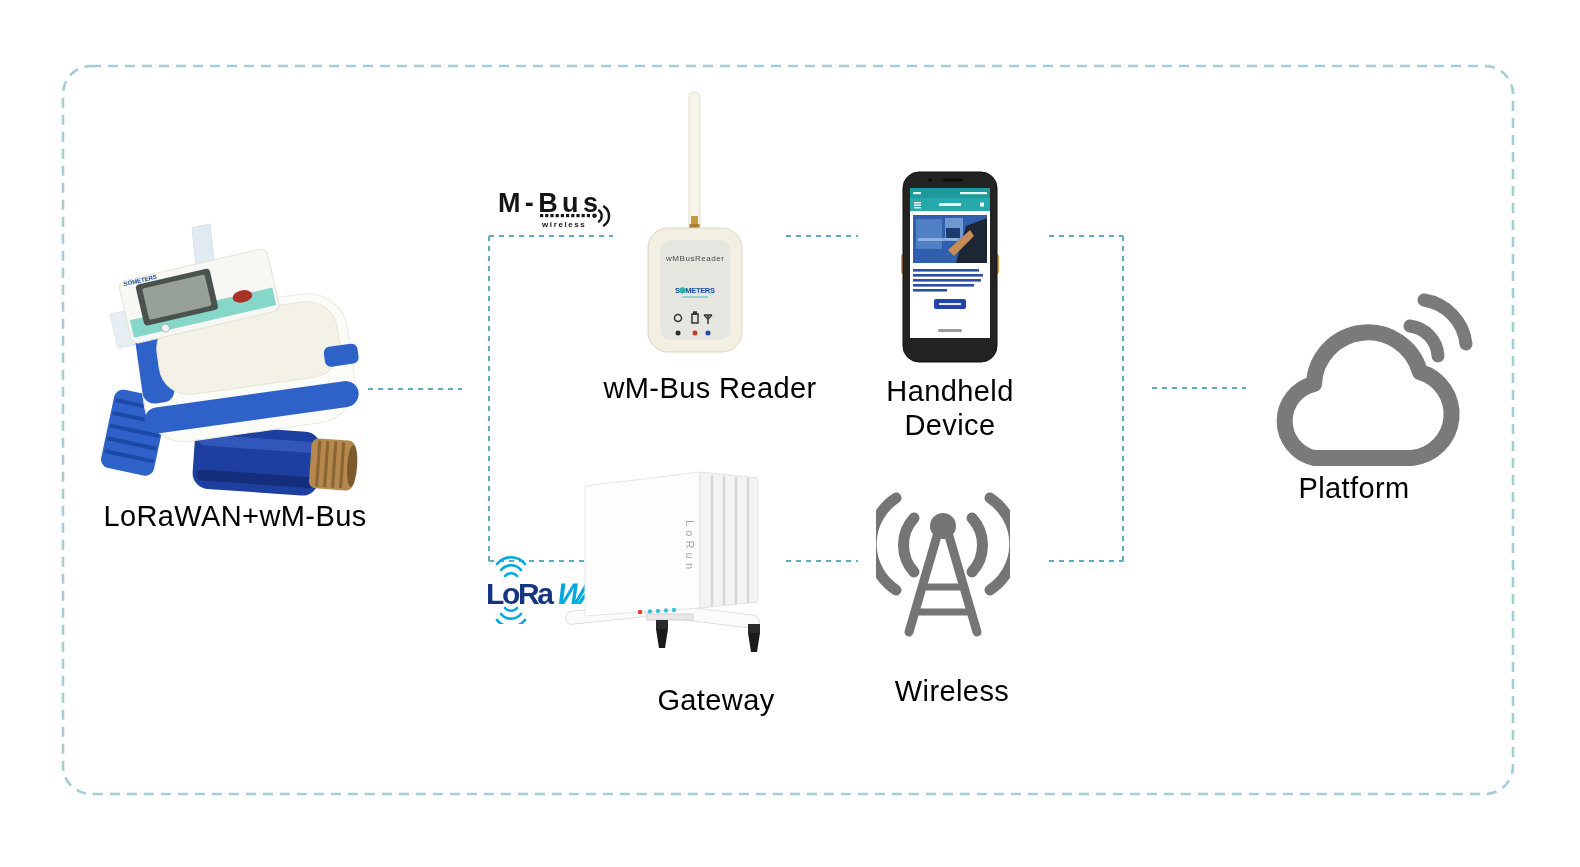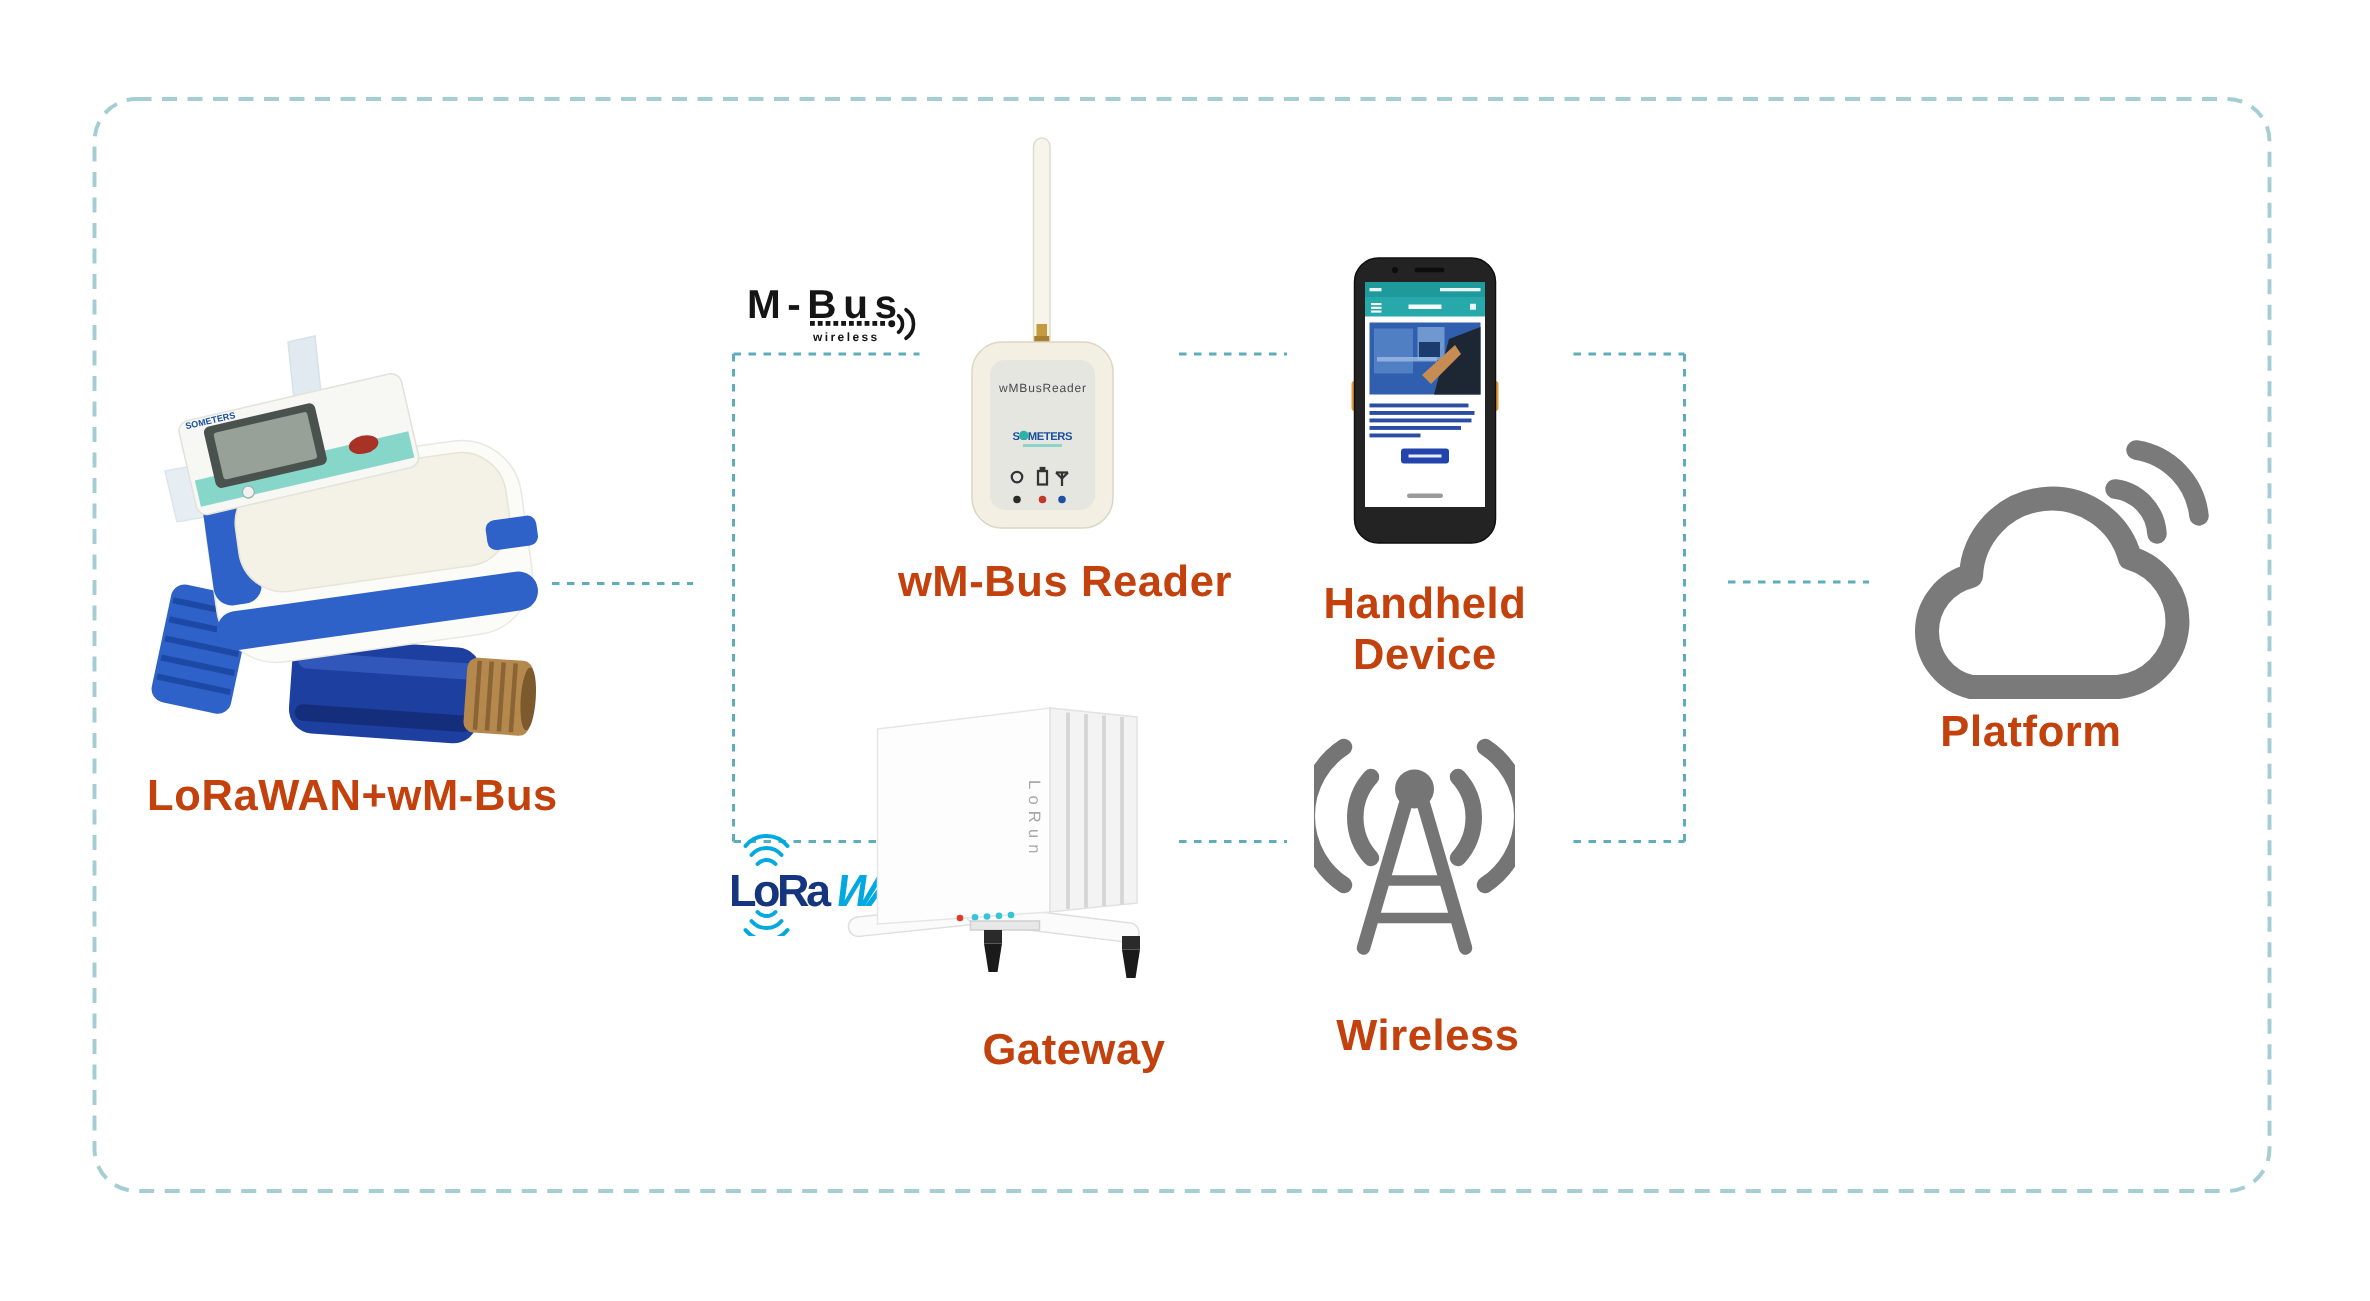--- a/index.html
+++ b/index.html
@@ -2,22 +2,22 @@
 <html><head>
 <meta charset="utf-8">
 <style>
   html,body{margin:0;padding:0;background:#ffffff;}
   #screen{
     position:relative;width:1580px;height:867px;background:#ffffff;overflow:hidden;
     font-family:"Liberation Sans",sans-serif;
   }
   .abs{position:absolute;}
   .node-label{
-    position:absolute;text-align:center;color:#c2410c;font-size:29px;
-    letter-spacing:0.4px;line-height:35px;font-weight:700;
+    position:absolute;text-align:center;color:#000000;font-size:29px;
+    letter-spacing:0.4px;line-height:35px;font-weight:400;
   }
   svg{display:block;}
 </style>
 </head>
 <body>
 
 <div id="screen">
 
   <svg class="abs" style="left:0;top:0" width="1580" height="867" viewBox="0 0 1580 867">
     <rect x="63" y="66" width="1450" height="728" rx="28" fill="none" stroke="#a4cdd4" stroke-width="2.6" stroke-dasharray="10 7"></rect>
@@ -81,21 +81,21 @@
       <rect x="0" y="0" width="152" height="64" rx="7" fill="#f7f7f4" stroke="#e2e2da"></rect>
       <rect x="3" y="40" width="146" height="18" fill="#86d7c9"></rect>
       <rect x="16" y="7" width="76" height="42" rx="4" fill="#49524c"></rect>
       <rect x="22" y="12" width="64" height="32" rx="2" fill="#97a198"></rect>
       <ellipse cx="118" cy="42" rx="10" ry="6" fill="#a83226"></ellipse>
       <circle cx="36" cy="55.5" r="4" fill="#f2f2f2" stroke="#9db8b3"></circle>
       <text x="5" y="5.5" font-size="6" font-weight="bold" fill="#1b4fa0" textLength="34">SOMETERS</text>
     </g>
   </svg>
 
-  <div class="node-label" style="left:65px;top:513px;width:340px;line-height:37px">
+  <div class="node-label" style="left:65px;top:498px;width:340px;line-height:37px">
     <div>LoRaWAN+wM-Bus</div>
   </div>
 
   <svg class="abs" style="left:496px;top:186px" width="120" height="46" viewBox="0 0 120 46">
     <text x="2" y="26" font-size="27" font-weight="bold" fill="#151515" textLength="100">M-Bus</text>
     <g fill="#151515">
       <rect x="44" y="28" width="3.2" height="3.2"></rect>
         <rect x="49.2" y="28" width="3.2" height="3.2"></rect>
       <rect x="54.4" y="28" width="3.2" height="3.2"></rect>
         <rect x="59.6" y="28" width="3.2" height="3.2"></rect>
@@ -175,21 +175,21 @@
       <rect x="15" y="106" width="70" height="2.6"></rect>
       <rect x="15" y="111" width="68" height="2.6"></rect>
       <rect x="15" y="116" width="61" height="2.6"></rect>
       <rect x="15" y="121" width="34" height="2.6"></rect>
     </g>
     <rect x="36" y="131" width="32" height="10" rx="2" fill="#2444ad"></rect>
     <rect x="41" y="135" width="22" height="2" fill="#ffffff" opacity="0.9"></rect>
     <rect x="40" y="161" width="24" height="3" rx="1.5" fill="#9a9a9a"></rect>
   </svg>
 
-  <div class="node-label" style="left:850px;top:386px;width:200px;line-height:34px">
+  <div class="node-label" style="left:850px;top:374px;width:200px;line-height:34px">
     <div>Handheld</div>
     <div>Device</div>
   </div>
 
   <svg class="abs" style="left:470px;top:556px" width="160" height="68" viewBox="0 0 160 68">
     <g stroke="#00a9e0" stroke-width="2.6" fill="none" stroke-linecap="round">
       <path d="M 35 20 A 8 8 0 0 1 47 20"></path>
       <path d="M 31 14 A 13 13 0 0 1 51 14"></path>
       <path d="M 27 8 A 18 18 0 0 1 55 8"></path>
       <path d="M 35 52 A 8 8 0 0 0 47 52"></path>

